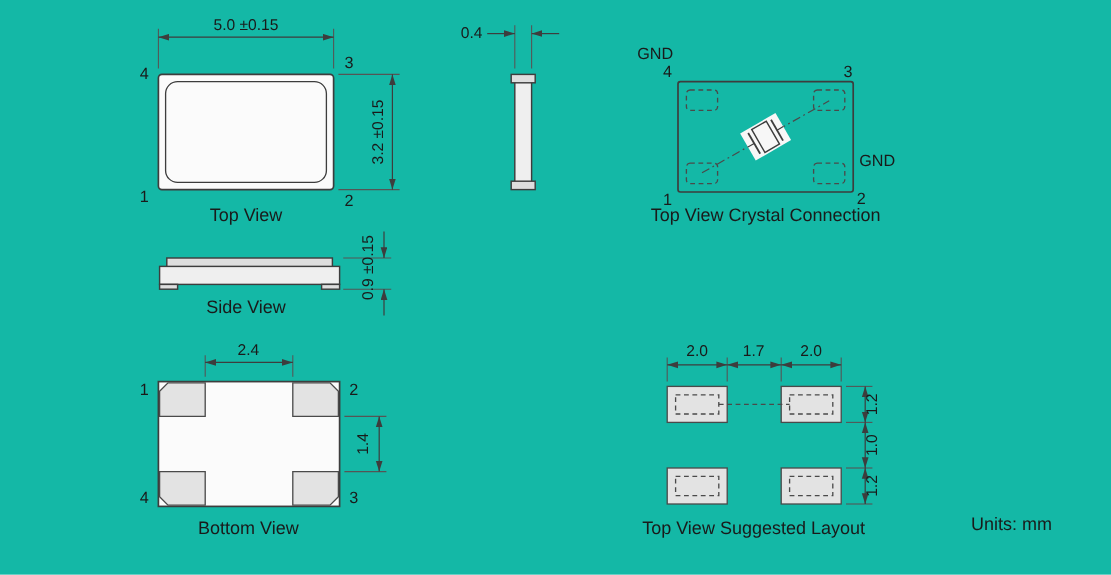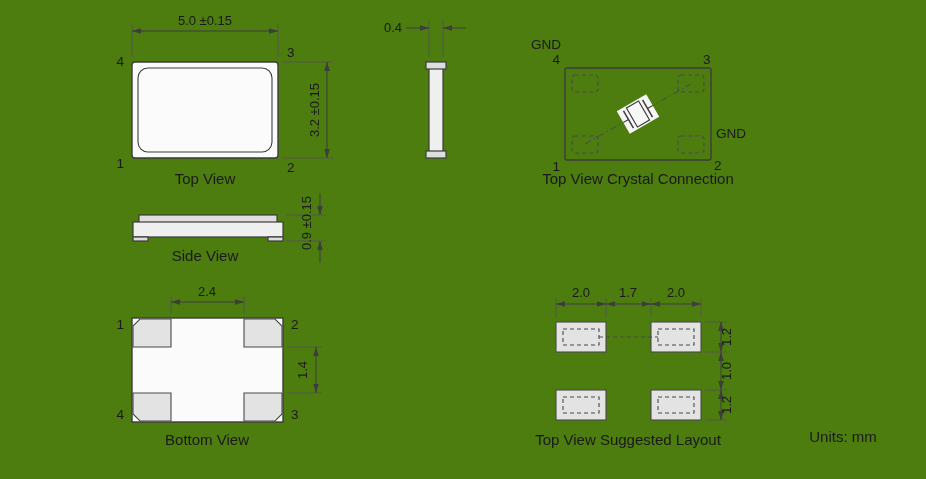--- a/index.html
+++ b/index.html
@@ -1,17 +1,17 @@
 <!DOCTYPE html>
 <html><head>
 <meta charset="utf-8">
 <style>
   html,body{margin:0;padding:0;background:#f7f7f7;}
   body{font-family:"Liberation Sans",sans-serif;}
-  .drawing{width:926px;height:479px;position:relative;background:#4d7c0f;overflow:hidden;text-decoration:underline;}
+  .drawing{width:926px;height:479px;position:relative;background:#14b8a6;overflow:hidden;text-decoration:underline;}
   svg text{fill:#1a1a1a;}
   .dim-text{font-size:13px;}
   .pin-text{font-size:13.5px;}
   .caption-text{font-size:15px;}
   .units-text{font-size:15px;}
   .outline{fill:#fbfbfb;stroke:#3d3d3d;stroke-width:1.4;}
   .outline-clear{fill:none;stroke:#3d3d3d;stroke-width:1.4;}
   .thin{fill:none;stroke:#3d3d3d;stroke-width:1.1;}
   .dimline{stroke:#3d3d3d;stroke-width:1;fill:none;}
   .extline{stroke:#555;stroke-width:0.9;fill:none;}

